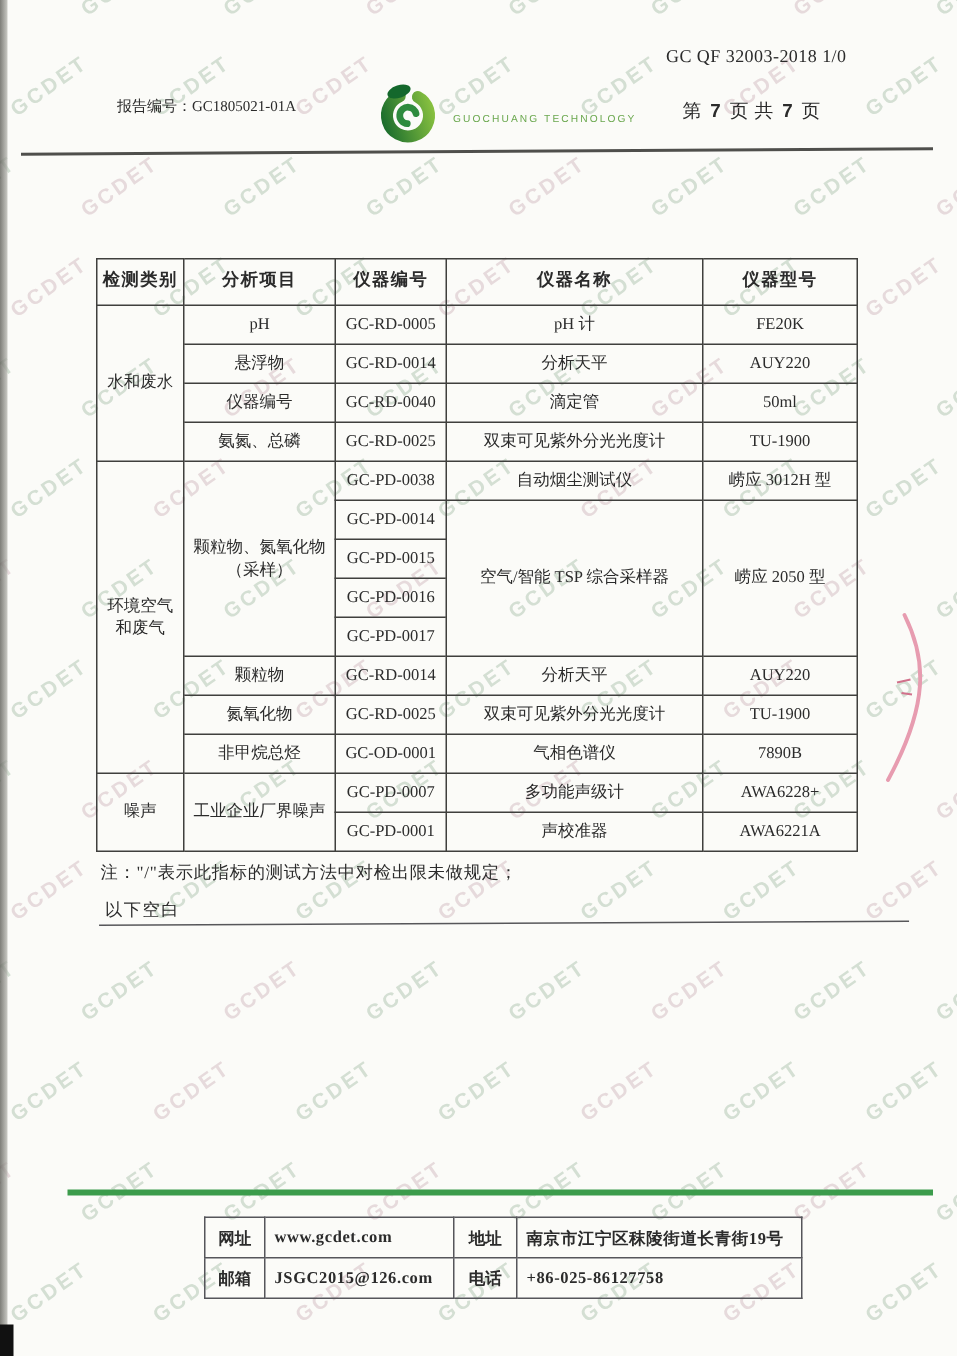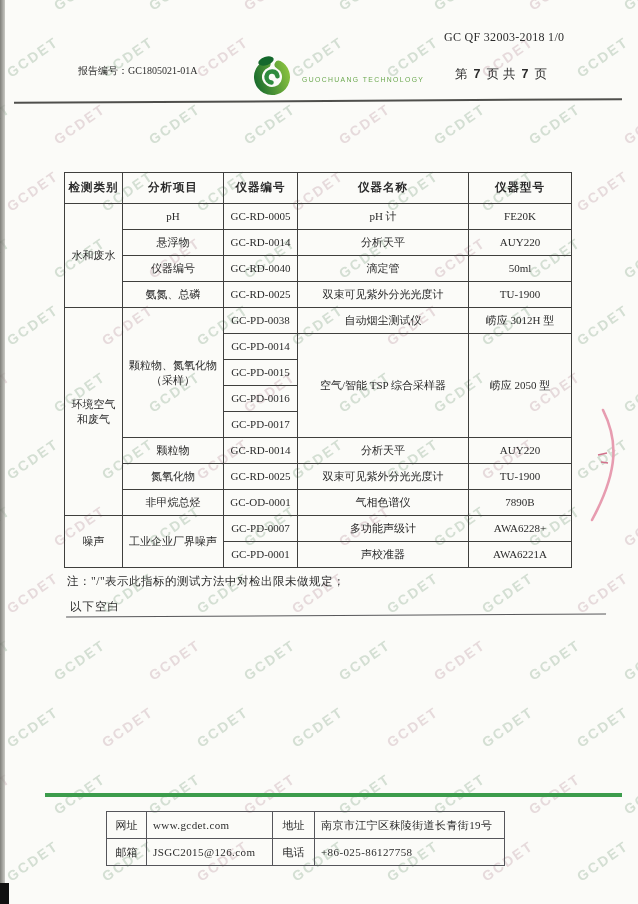--- a/index.html
+++ b/index.html
@@ -42,21 +42,21 @@
     font-size:11px; line-height:1.35; padding:2px 3px; overflow:hidden;
   }
   table.inst thead tr { height:31px; }
   table.inst tbody tr { height:26px; }
   table.inst th { font-size:11.5px; font-weight:bold; letter-spacing:1px; }
   
   .table-note { position:absolute; left:67px; top:574px; font-size:11.5px; letter-spacing:.5px; }
   .blank-line { position:absolute; left:66px; top:598px; width:540px; border-bottom:1.5px solid #57575a; transform:rotate(-0.3deg); padding:0 0 2px 4px; font-size:11.5px; letter-spacing:1px; }
   
   .accent-bar { position:absolute; left:45px; top:793px; width:577px; height:4px; }
-  .contact-wrap { position:absolute; left:106px; top:811px; }
+  .contact-wrap { position:absolute; left:136px; top:811px;font-weight:bold; }
   table.contact { border-collapse:collapse; table-layout:fixed; width:398px; border:1.2px solid #55555a; }
   table.contact td { border:1px solid #55555a; font-size:11px; height:27px; vertical-align:middle; padding:1px 6px; }
   table.contact td.lbl { text-align:center; padding:1px 2px; }
   table.contact td.val { text-align:left; letter-spacing:.4px; }
   .pen-mark { position:absolute; left:583px; top:408px; }
 </style>
 </head>
 <body>
 
 <div class="page">

